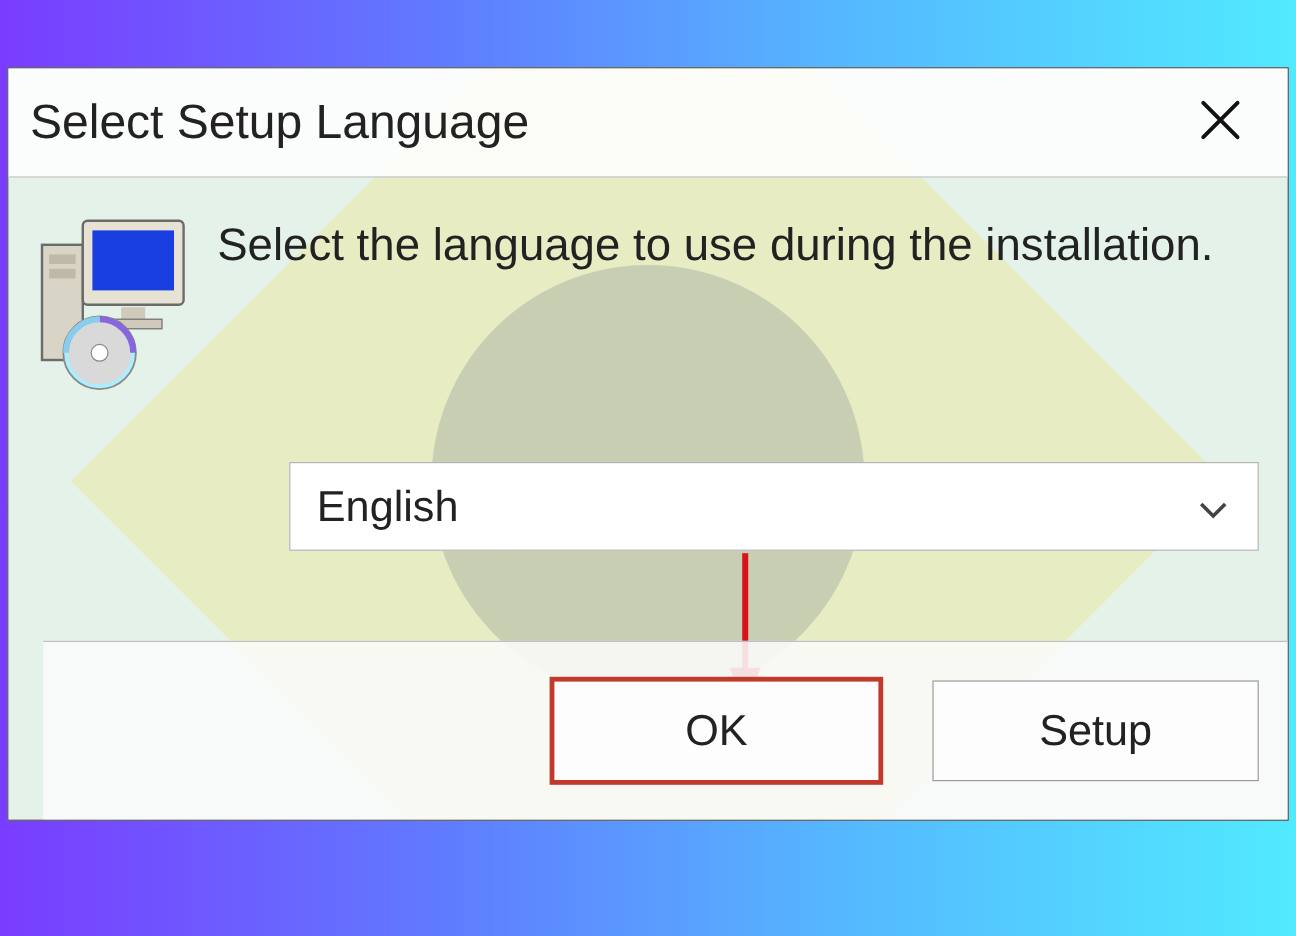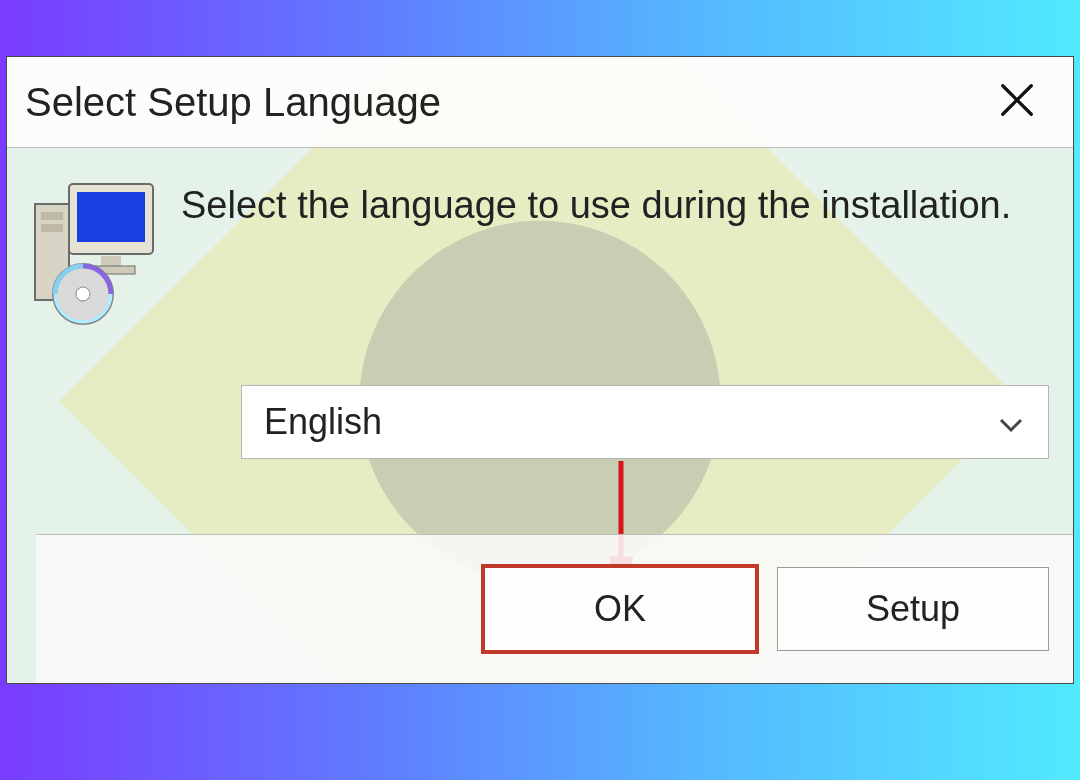--- a/index.html
+++ b/index.html
@@ -123,21 +123,21 @@
 
   .footer {
     position: absolute;
     left: 0; right: 0; bottom: 0;
     height: 148px;
     border-top: 1px solid #bfbfbf;
     background: rgba(250,250,250,0.88);
     display: flex;
     align-items: center;
     justify-content: flex-end;
-    gap: 18px;
+    gap: 41px;
     padding-right: 24px;
     margin-left: 29px;
   }
   .btn {
     min-width: 270px;
     height: 82px;
     border: 1px solid #9a9a9a;
     background: #fdfdfd;
     font-size: 36px;
     color: #222;

